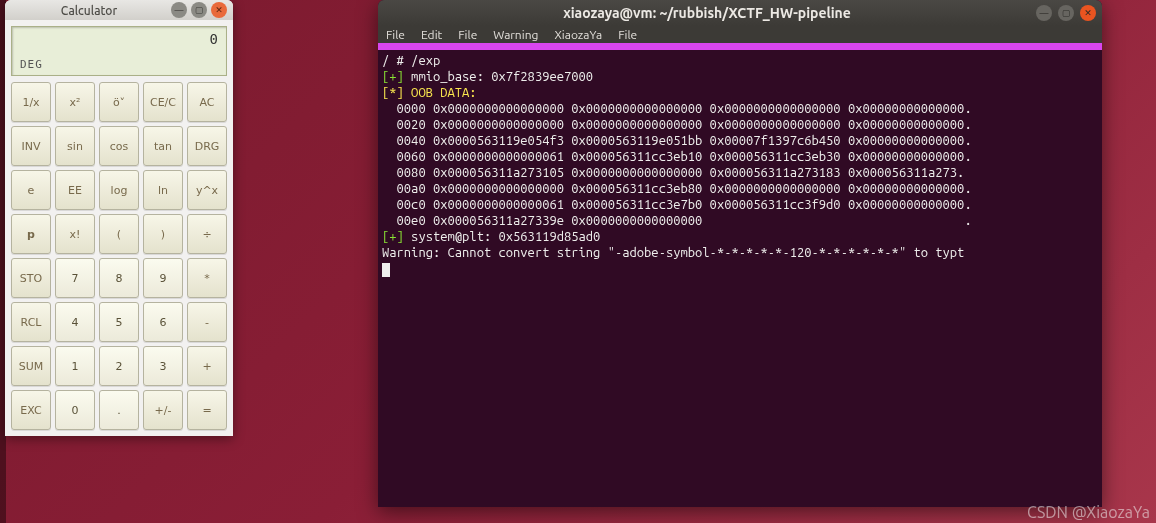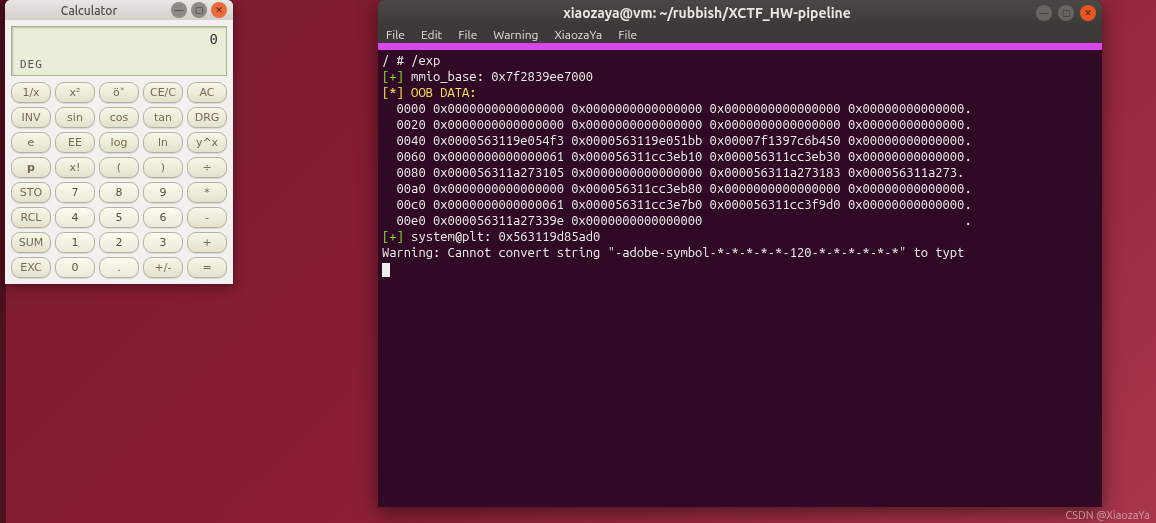--- a/index.html
+++ b/index.html
@@ -38,21 +38,21 @@
     background: #e8eed8; border: 1px solid #aab088;
     height: 50px; margin-bottom: 6px; padding: 4px 8px;
     font-family: "DejaVu Sans Mono", monospace;
     display: flex; flex-direction: column; justify-content: space-between;
     box-shadow: inset 1px 1px 2px rgba(0,0,0,0.2);
   }
   .calc-display .val { text-align: right; font-size: 14px; color: #333; }
   .calc-display .mode { text-align: left; font-size: 11px; color: #555; letter-spacing: 1px;}
   .calc-grid { display: grid; grid-template-columns: repeat(5, 40px); gap: 4px; justify-content: center;}
   .cbtn {
-    height: 21px; border: 1px solid #b5b39f; border-radius: 9px;
+    height: 40px; border: 1px solid #b5b39f; border-radius: 3px;
     background: linear-gradient(#fafaf2, #e9e8d8);
     font-size: 11px; color: #786a4c; display:flex; align-items:center; justify-content:center;
     cursor: pointer; font-family: "DejaVu Sans", sans-serif;
     box-shadow: 0 1px 0 rgba(0,0,0,0.1);
   }
   .cbtn.num { background: linear-gradient(#fbfbef, #eceada); color: #5a5238;}
   .cbtn.op  { background: linear-gradient(#f7f6e8, #e4e2cd); }
   .cbtn.bold { font-weight: bold; }
 
   
@@ -89,21 +89,21 @@
     white-space: pre;
   }
   .g { color: #8ae234; }
   .y { color: #fce94f; }
   .w { color: #eeeeec; }
   .cursor {
     display:inline-block; width:8px; height:14px; background:#eeeeec; vertical-align:middle;
   }
   .watermark {
     position:absolute; right:6px; bottom:2px;
-    color: rgba(240,240,240,0.55); font-size:11px;
+    color: rgba(240,240,240,0.55); font-size:16px;
   }
 </style>
 </head>
 <body>
 
 <div class="dock"></div>
 
 <div class="calc-win">
   <div class="calc-titlebar">
     <span class="title">Calculator</span>

